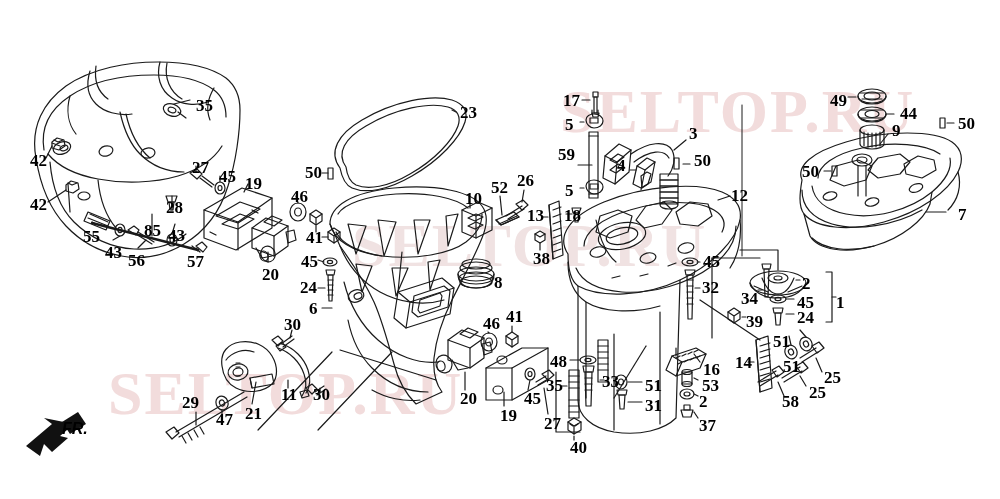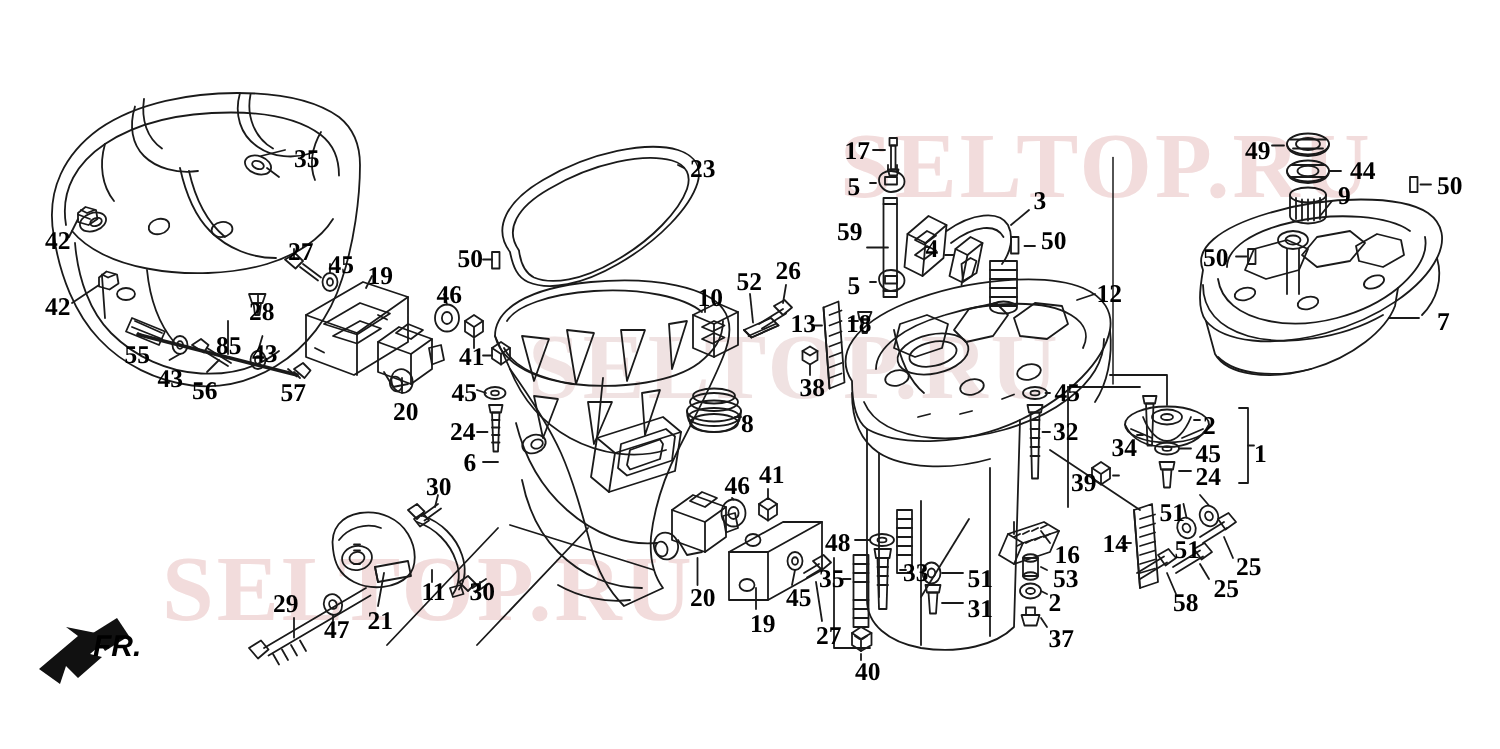--- a/index.html
+++ b/index.html
@@ -9,21 +9,21 @@
   #art{position:absolute;left:0;top:0;width:1000px;height:499px;}
   .wm{position:absolute;font-family:"Liberation Serif", serif;font-weight:bold;
       color:#f2dcdc;letter-spacing:2px;white-space:nowrap;user-select:none;}
   #wm-top{left:560px;top:76px;font-size:62px;}
   #wm-mid{left:352px;top:210px;font-size:62px;color:#f0e2e2;}
   #wm-bot{left:108px;top:358px;font-size:62px;}
   .lbl{position:absolute;font-family:"Liberation Serif", serif;font-size:17px;
        font-weight:bold;color:#000;line-height:1;white-space:nowrap;}
   .code{position:absolute;font-family:"Liberation Serif", serif;font-size:17px;
         letter-spacing:1px;color:#000;white-space:nowrap;}
-  .frtxt{position:absolute;font-family:"Liberation Sans", sans-serif;font-size:20px;
+  .frtxt{position:absolute;font-family:"Liberation Sans", sans-serif;font-size:16px;
          font-weight:bold;font-style:italic;color:#000;white-space:nowrap;}
 </style>
 </head>
 <body>
 
 <div id="stage">
 
   <div class="wm" id="wm-top">SELTOP.RU</div>
   <div class="wm" id="wm-mid">SELTOP.RU</div>
   <div class="wm" id="wm-bot">SELTOP.RU</div>
@@ -727,21 +727,21 @@
   <div class="lbl" style="left:558px;top:146px">59</div>
   <div class="lbl" style="left:565px;top:182px">5</div>
   <div class="lbl" style="left:689px;top:125px">3</div>
   <div class="lbl" style="left:617px;top:157px">4</div>
   <div class="lbl" style="left:694px;top:152px">50</div>
   <div class="lbl" style="left:731px;top:187px">12</div>
 
   <div class="lbl" style="left:703px;top:253px">45</div>
   <div class="lbl" style="left:702px;top:279px">32</div>
   <div class="lbl" style="left:741px;top:290px">34</div>
-  <div class="lbl" style="left:714px;top:313px">39</div>
+  <div class="lbl" style="left:746px;top:313px">39</div>
   <div class="lbl" style="left:802px;top:275px">2</div>
   <div class="lbl" style="left:797px;top:294px">45</div>
   <div class="lbl" style="left:797px;top:309px">24</div>
   <div class="lbl" style="left:836px;top:294px">1</div>
   <div class="lbl" style="left:773px;top:333px">51</div>
   <div class="lbl" style="left:735px;top:354px">14</div>
   <div class="lbl" style="left:783px;top:358px">51</div>
   <div class="lbl" style="left:782px;top:393px">58</div>
   <div class="lbl" style="left:809px;top:384px">25</div>
   <div class="lbl" style="left:824px;top:369px">25</div>

